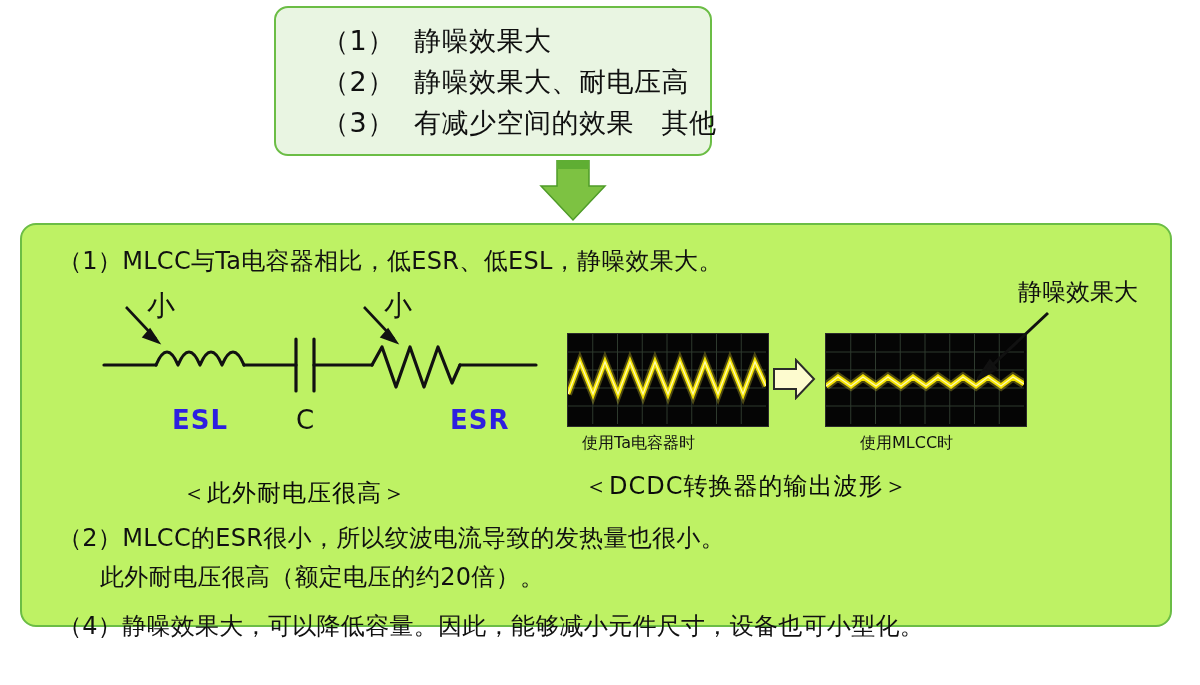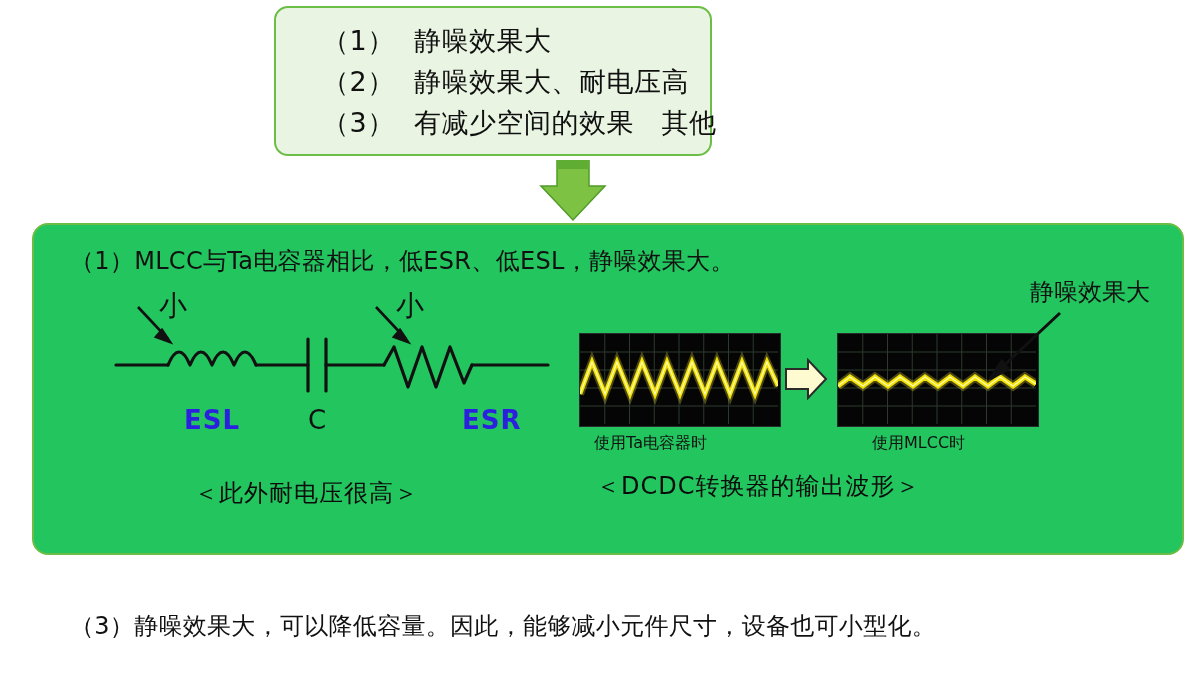--- a/index.html
+++ b/index.html
@@ -31,22 +31,22 @@
   .top-num{width:92px;flex:0 0 92px;}
   .top-txt{white-space:pre;}
 
   
   .arrow-down{
     position:absolute;left:537px;top:160px;width:72px;height:62px;
   }
 
   
   .main-box{
-    position:absolute;left:32px;top:223px;width:1152px;height:332px;
-    background:#22c55e;
+    position:absolute;left:20px;top:223px;width:1152px;height:404px;
+    background:#bef264;
     border:2px solid #6bbd45;
     border-radius:16px;
     box-sizing:border-box;
   }
 
   .line{
     position:absolute;
     font-size:24px;color:#111111;
     white-space:pre;
     letter-spacing:0.3px;
@@ -201,15 +201,17 @@
     <span class="dcdc-cap">＜DCDC转换器的输出波形＞</span>
 
     <span class="callout">静噪效果大</span>
     <svg class="callout-arrow" viewBox="0 0 100 80">
       <g stroke="#111" stroke-width="3" fill="#111">
         <path d="M86,6 L22,66" fill="none"></path>
         <polygon points="16,72 34,62 28,54"></polygon>
       </g>
     </svg>
 
-    <div class="line l3">（3）静噪效果大，可以降低容量。因此，能够减小元件尺寸，设备也可小型化。</div>
+    <div class="line l2">（2）MLCC的ESR很小，所以纹波电流导致的发热量也很小。</div>
+    <div class="line l2b">此外耐电压很高（额定电压的约20倍）。</div>
+    <div class="line l3">（4）静噪效果大，可以降低容量。因此，能够减小元件尺寸，设备也可小型化。</div>
   </div>
 </div>
 
 </body></html>

